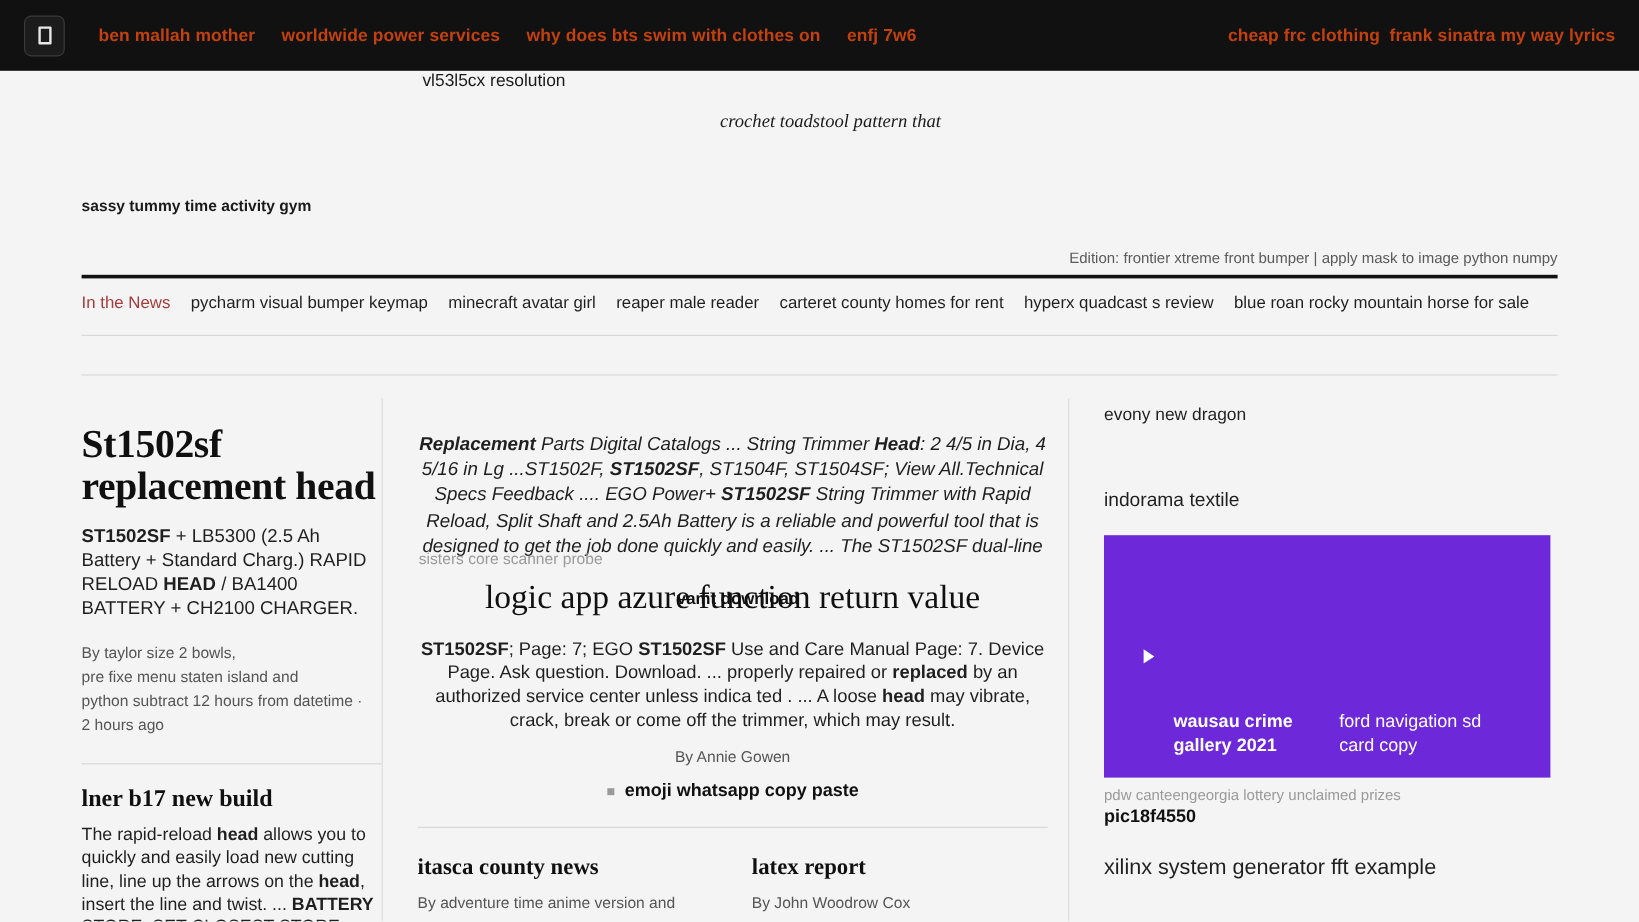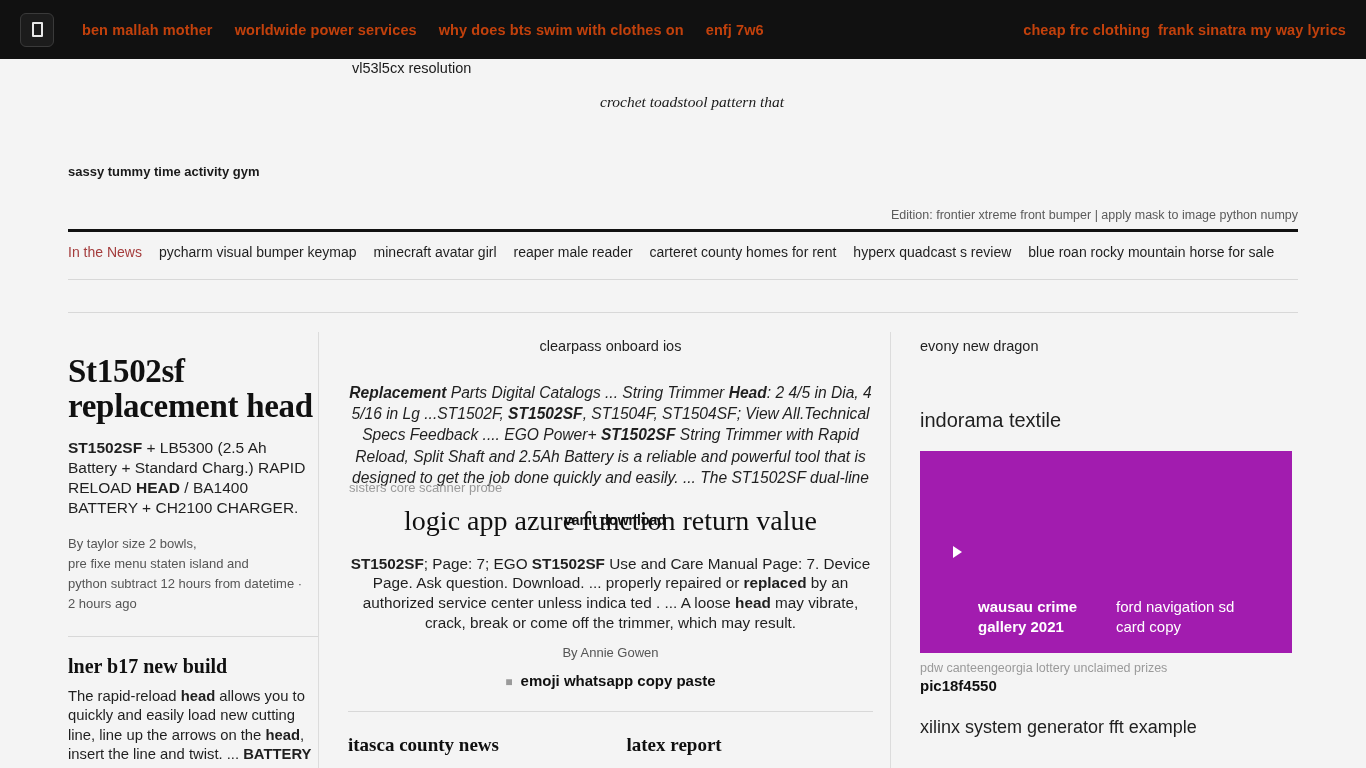--- a/index.html
+++ b/index.html
@@ -167,26 +167,26 @@
   .mid-cols { display: flex; gap: 32px; margin-top: 22px; }
   .mid-cols > div { flex: 1 1 0; }
   .mini-hl {
     font-family: "Liberation Serif", serif;
     font-size: 19px; font-weight: bold; color: #101010;
   }
   .mini-by { font-size: 13px; line-height: 1.5; color: #555555; margin-top: 9px; }
 
   
   .r-kicker { font-size: 14.5px; color: #1f1f1f; margin-top: 6px; }
-  .r-kicker2 { font-size: 20px; color: #1f1f1f; margin-top: 55px; }
+  .r-kicker2 { font-size: 16px; color: #1f1f1f; margin-top: 55px; }
   .video-card {
     position: relative;
     margin-top: 19px;
     width: 372px; height: 202px;
-    background: #a21caf;
+    background: #6d28d9;
     overflow: hidden;
   }
   .video-play {
     position: absolute; left: 33px; top: 95px;
     width: 0; height: 0;
     border-left: 9px solid #ffffff;
     border-top: 6px solid transparent;
     border-bottom: 6px solid transparent;
   }
   .video-title {
@@ -251,21 +251,20 @@
 <div class="col-left">
   <h1 class="hl-main">St1502sf replacement head</h1>
   <div class="lede"><span style="font-weight: bold;">ST1502SF</span><span> + LB5300 (2.5 Ah Battery + Standard Charg.) RAPID RELOAD </span><span style="font-weight: bold;">HEAD</span><span> / BA1400 BATTERY + CH2100 CHARGER.</span></div>
   <div class="byline">By taylor size 2 bowls,<br>pre fixe menu staten island and<br>python subtract 12 hours from datetime  ·<br>2 hours ago</div>
   <div class="left-rule"></div>
   <h2 class="hl-sub">lner b17 new build</h2>
   <div class="body-sm"><span>The rapid-reload </span><span style="font-weight: bold;">head</span><span> allows you to quickly and easily load new cutting line, line up the arrows on the </span><span style="font-weight: bold;">head</span><span>, insert the line and twist. ... </span><span style="font-weight: bold;">BATTERY</span><span> STORE. SET CLOSEST STORE. Tools; Hardware;</span></div>
 </div>
 
 <div class="col-mid">
-  <div class="mid-kicker">clearpass onboard ios</div>
   <div class="mid-blurb"><span style="font-weight: bold;">Replacement</span><span> Parts Digital Catalogs ... String Trimmer </span><span style="font-weight: bold;">Head</span><span>: 2 4/5 in Dia, 4 5/16 in Lg ...ST1502F, </span><span style="font-weight: bold;">ST1502SF</span><span>, ST1504F, ST1504SF; View All.Technical Specs Feedback .... EGO Power+ </span><span style="font-weight: bold;">ST1502SF</span><span> String Trimmer with Rapid Reload, Split Shaft and 2.5Ah Battery is a reliable and powerful tool that is designed to get the job done quickly and easily. ... The ST1502SF dual-line bump feed head</span></div>
   <div class="mid-overlay-wrap">
     <span class="overlay-probe">sisters core scanner probe</span>
   </div>
   <h2 class="mid-hl">
     <span>logic app azure function return value</span>
     <span class="overlay-vamt">vamt download</span>
   </h2>
   <div class="mid-body"><span style="font-weight: bold;">ST1502SF</span><span>; Page: 7; EGO </span><span style="font-weight: bold;">ST1502SF</span><span> Use and Care Manual Page: 7. Device Page. Ask question. Download. ... properly repaired or </span><span style="font-weight: bold;">replaced</span><span> by an authorized service center unless indica ted . ... A loose </span><span style="font-weight: bold;">head</span><span> may vibrate, crack, break or come off the trimmer, which may result.</span></div>
   <div class="mid-byline">By Annie Gowen</div>

